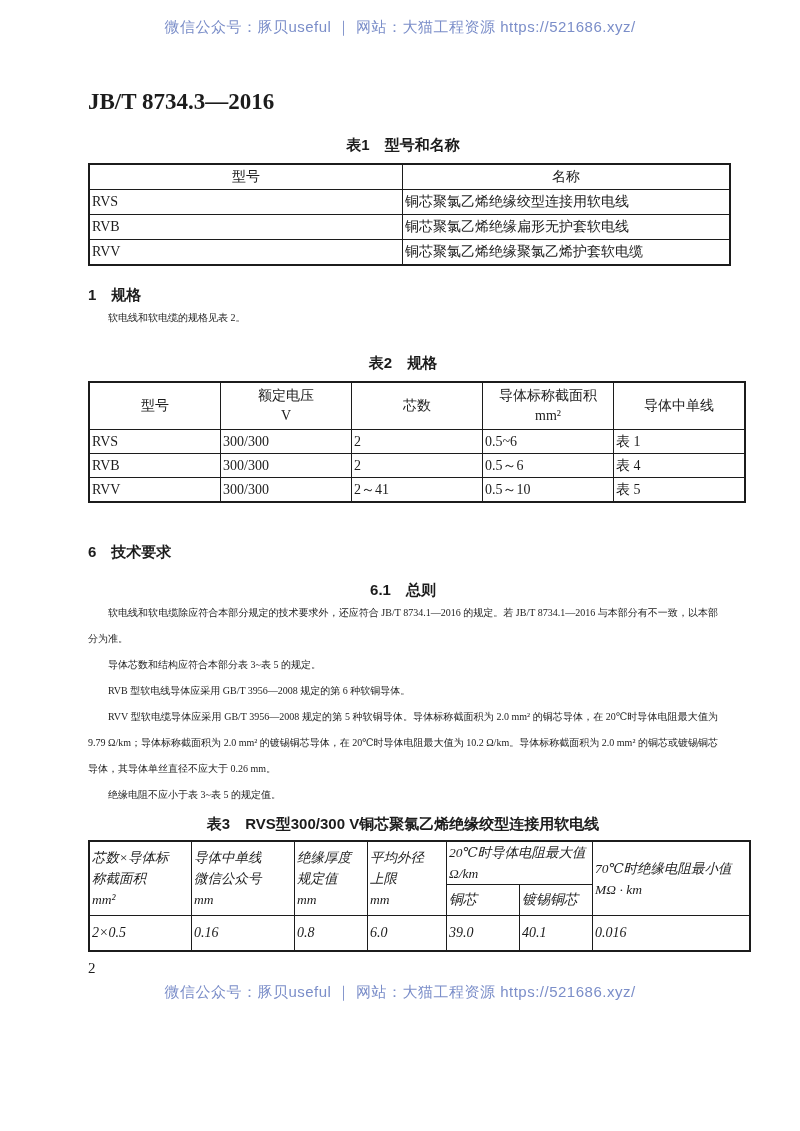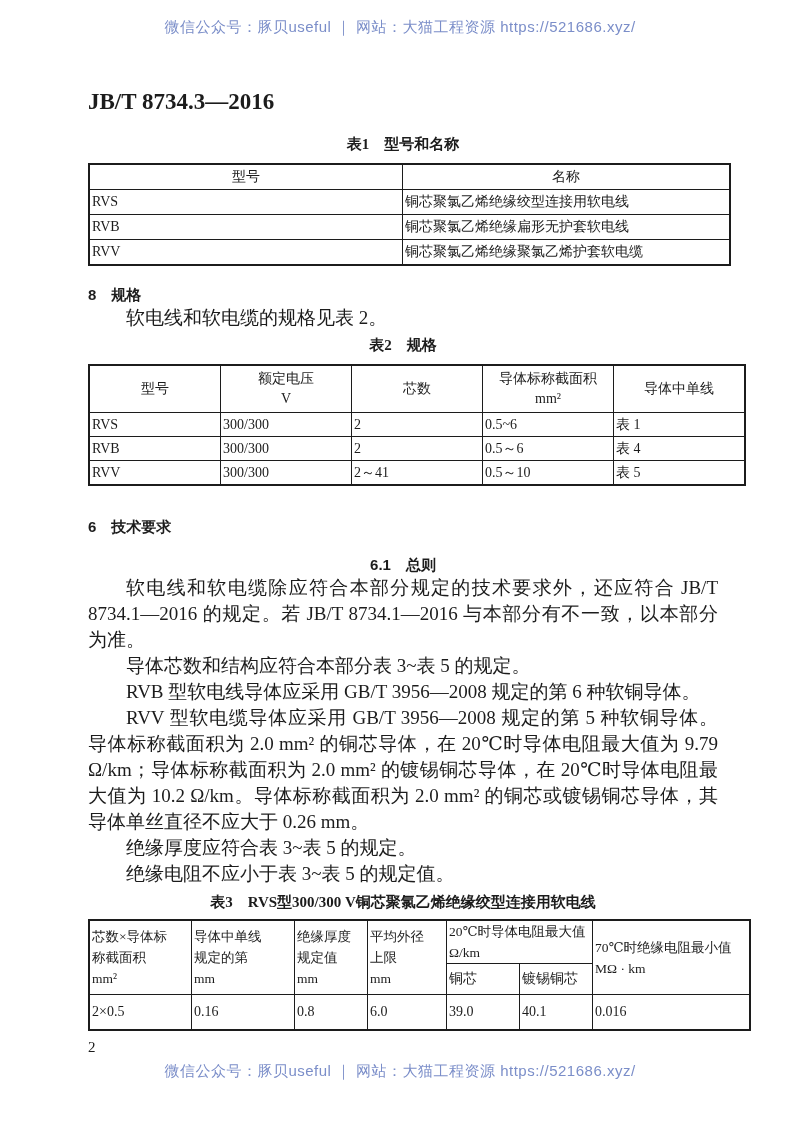--- a/index.html
+++ b/index.html
@@ -15,24 +15,24 @@
   }
   .wm-top{padding-top:16px;}
   .wm-bottom{margin-top:2px;}
   .content{margin-left:88px;width:630px;}
   .doc-number{
     margin-top:54px;font-weight:bold;font-size:23px;line-height:21px;
     font-family:"Liberation Serif","DejaVu Serif",serif;
   }
   .tbl-title{
     text-align:center;font-weight:bold;font-size:15px;line-height:21px;
-    font-family:Liberation Serif, serif;
+    font-family:Liberation Sans, sans-serif;
   }
   .t1-title{margin-top:22px;}
-  .t2-title{margin-top:4px;}
+  .t2-title{margin-top:21px;}
   .t3-title{margin-top:5px;}
   table{
     border-collapse:collapse;width:630px;table-layout:fixed;
     margin-top:8px;
   }
   table,tr,td,th{border:1px solid #1c1c1c;}
   table{border-width:2px;}
   td,th{
     vertical-align:middle;font-size:14px;
     font-weight:normal;padding:0 2px;overflow:hidden;
@@ -40,32 +40,32 @@
   .t1 td,.t1 th{height:24px;}
   .t2 th{height:46px;}
   .t2 td{height:23px;}
   .hl{line-height:20px;}
   .heading{
     font-family:"Liberation Sans","DejaVu Sans",sans-serif;
     font-weight:bold;font-size:15px;line-height:21px;
   }
   .s5-h{margin-top:18px;}
   .s5-p{margin-top:8px;}
-  .s6-h{margin-top:30px;}
+  .s6-h{margin-top:38px;}
   .s61-h{margin-top:17px;text-align:center;}
   .s61-p{margin-top:4px;}
   .s62-h{margin-top:4px;}
   .s62-p1{margin-top:2px;}
   .s63-h{margin-top:8px;}
   .s63-p1{margin-top:4px;}
   .para{
-    font-size:19px;line-height:26px;text-indent:2em;margin:0;
+    font-size:10px;line-height:26px;text-indent:2em;margin:0;
     text-align:justify;
   }
-  .t3{margin-top:6px;}
+  .t3{margin-top:6px;font-style:italic;}
   .t3 .top-cell{height:66px;}
   .t3 .group-cell{height:36px;}
   .t3 .sub-row td{height:30px;}
   .t3 .data-row td{height:34px;}
   .t3 .hl{line-height:21px;font-size:13.5px;}
   .page-num{margin-top:6px;font-size:15px;line-height:21px;}
 </style>
 </head>
 <body>
 
@@ -93,21 +93,21 @@
         <td>RVB</td>
         <td>铜芯聚氯乙烯绝缘扁形无护套软电线</td>
       </tr>
       <tr>
         <td>RVV</td>
         <td>铜芯聚氯乙烯绝缘聚氯乙烯护套软电缆</td>
       </tr>
     </tbody>
       </table>
 
-    <div class="heading s5-h">8　规格</div>
+    <div class="heading s5-h">1　规格</div>
     <p class="para s5-p">软电线和软电缆的规格见表 2。</p>
 
     <div class="tbl-title t2-title">表2　规格</div>
 
     <table class="t2">
       <tbody>
           <tr>
         <th style="width:126px">型号</th>
         <th style="width:126px">
           <div class="hl">额定电压</div>
@@ -146,36 +146,35 @@
 
     <div class="heading s6-h">6　技术要求</div>
 
     <div class="heading s61-h">6.1　总则</div>
     <p class="para s61-p">软电线和软电缆除应符合本部分规定的技术要求外，还应符合 JB/T 8734.1—2016 的规定。若 JB/T 8734.1—2016 与本部分有不一致，以本部分为准。</p>
 
     <p class="para s62-p1">导体芯数和结构应符合本部分表 3~表 5 的规定。</p>
     <p class="para">RVB 型软电线导体应采用 GB/T 3956—2008 规定的第 6 种软铜导体。</p>
     <p class="para">RVV 型软电缆导体应采用 GB/T 3956—2008 规定的第 5 种软铜导体。导体标称截面积为 2.0 mm² 的铜芯导体，在 20℃时导体电阻最大值为 9.79 Ω/km；导体标称截面积为 2.0 mm² 的镀锡铜芯导体，在 20℃时导体电阻最大值为 10.2 Ω/km。导体标称截面积为 2.0 mm² 的铜芯或镀锡铜芯导体，其导体单丝直径不应大于 0.26 mm。</p>
 
-    <p class="para">绝缘厚度应符合表 3~表 5 的规定。</p>
     <p class="para">绝缘电阻不应小于表 3~表 5 的规定值。</p>
 
     <div class="tbl-title t3-title">表3　RVS型300/300  V铜芯聚氯乙烯绝缘绞型连接用软电线</div>
 
     <table class="t3">
       <tbody>
           <tr>
         <td class="top-cell" rowspan="2" style="width:97px">
           <div class="hl">芯数×导体标</div>
           <div class="hl">称截面积</div>
           <div class="hl">mm²</div>
         </td>
         <td class="top-cell" rowspan="2" style="width:98px">
           <div class="hl">导体中单线</div>
-          <div class="hl">规定的第</div>
+          <div class="hl">微信公众号</div>
           <div class="hl">mm</div>
         </td>
         <td class="top-cell" rowspan="2" style="width:68px">
           <div class="hl">绝缘厚度</div>
           <div class="hl">规定值</div>
           <div class="hl">mm</div>
         </td>
         <td class="top-cell" rowspan="2" style="width:74px">
           <div class="hl">平均外径</div>
           <div class="hl">上限</div>

